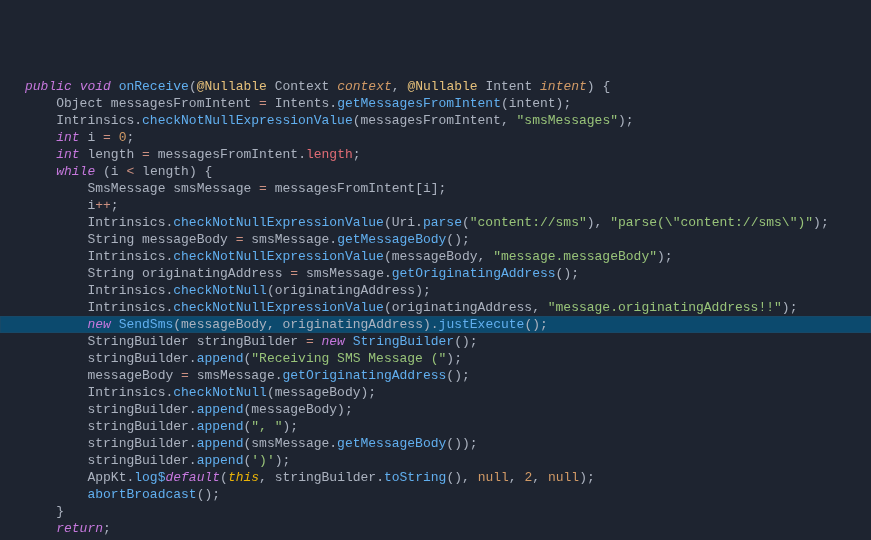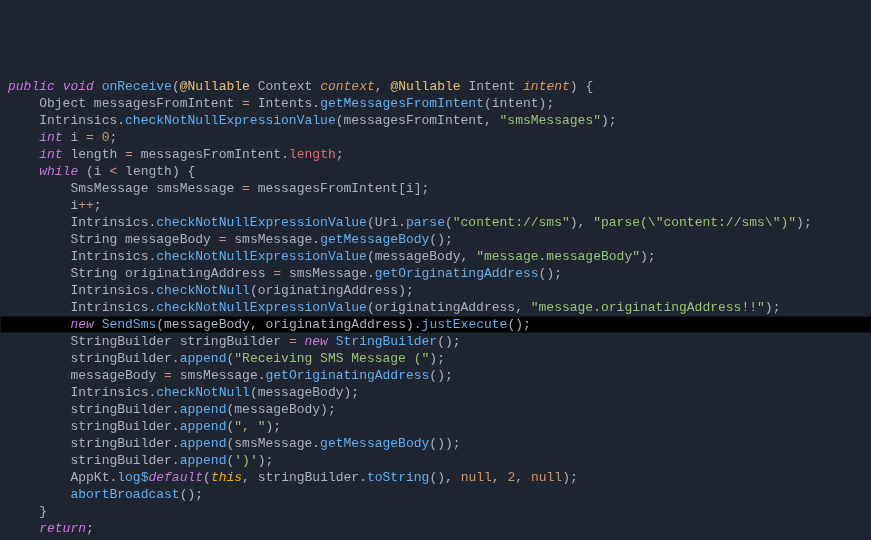--- a/index.html
+++ b/index.html
@@ -8,22 +8,22 @@
       color: #abb2bf;
       font-family: "Consolas", "Monaco", "Courier New", monospace;
       font-size: 13px;
       line-height: 17px;
       width: 871px;
       height: 540px;
       overflow: hidden;
       padding: 10px 0 0 0;
       white-space: pre;
     }
-    .line { padding-left: 8px; }
-    .line.hl { background: #000000; box-shadow: inset 0 0 0 1px #3a475a44; }
+    .line { padding-left: 25px; }
+    .line.hl { background: #0c4a6e; box-shadow: inset 0 0 0 1px #3a475a44; }
     .kw { color: #c678dd; font-style: italic; }
     .fn { color: #61afef; }
     .an { color: #e5c07b; }
     .param { color: #d19a66; font-style: italic; }
     .var { color: #abb2bf; }
     .str { color: #98c379; }
     .op { color: #cc9081; }
     .type { color: #e06c75; }
     .num { color: #d19a66; }
     .pun { color: #abb2bf; }

